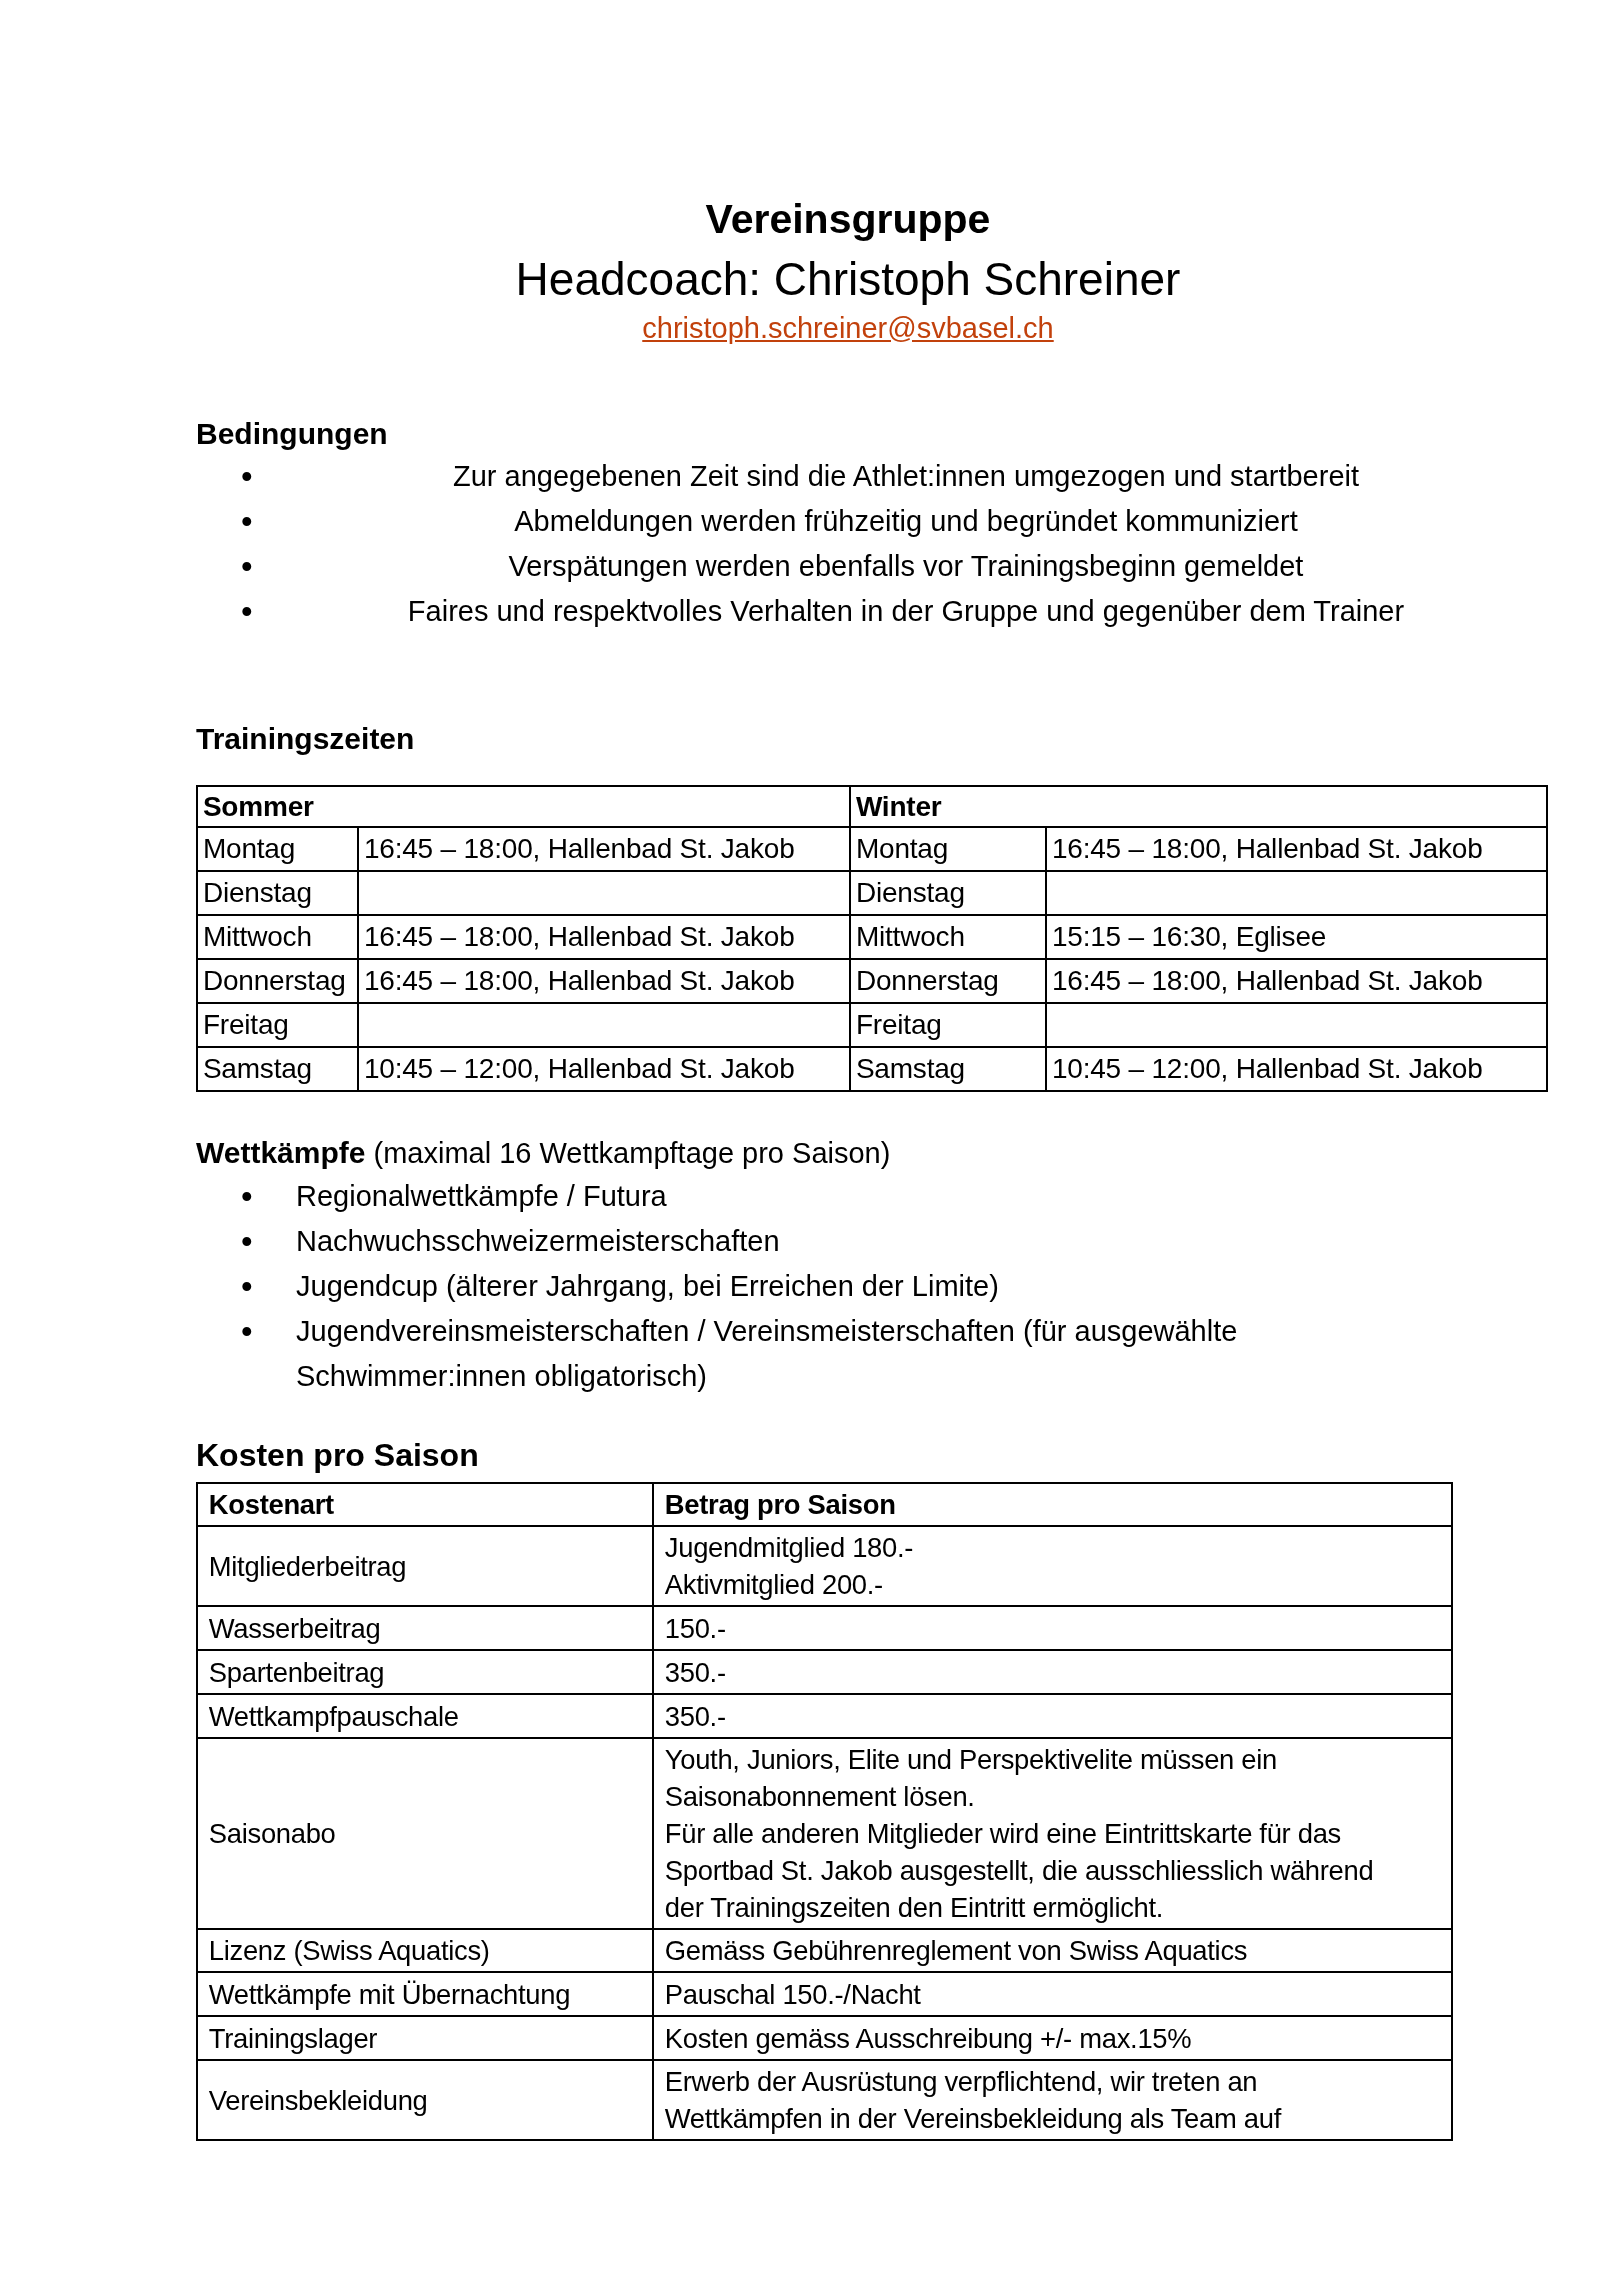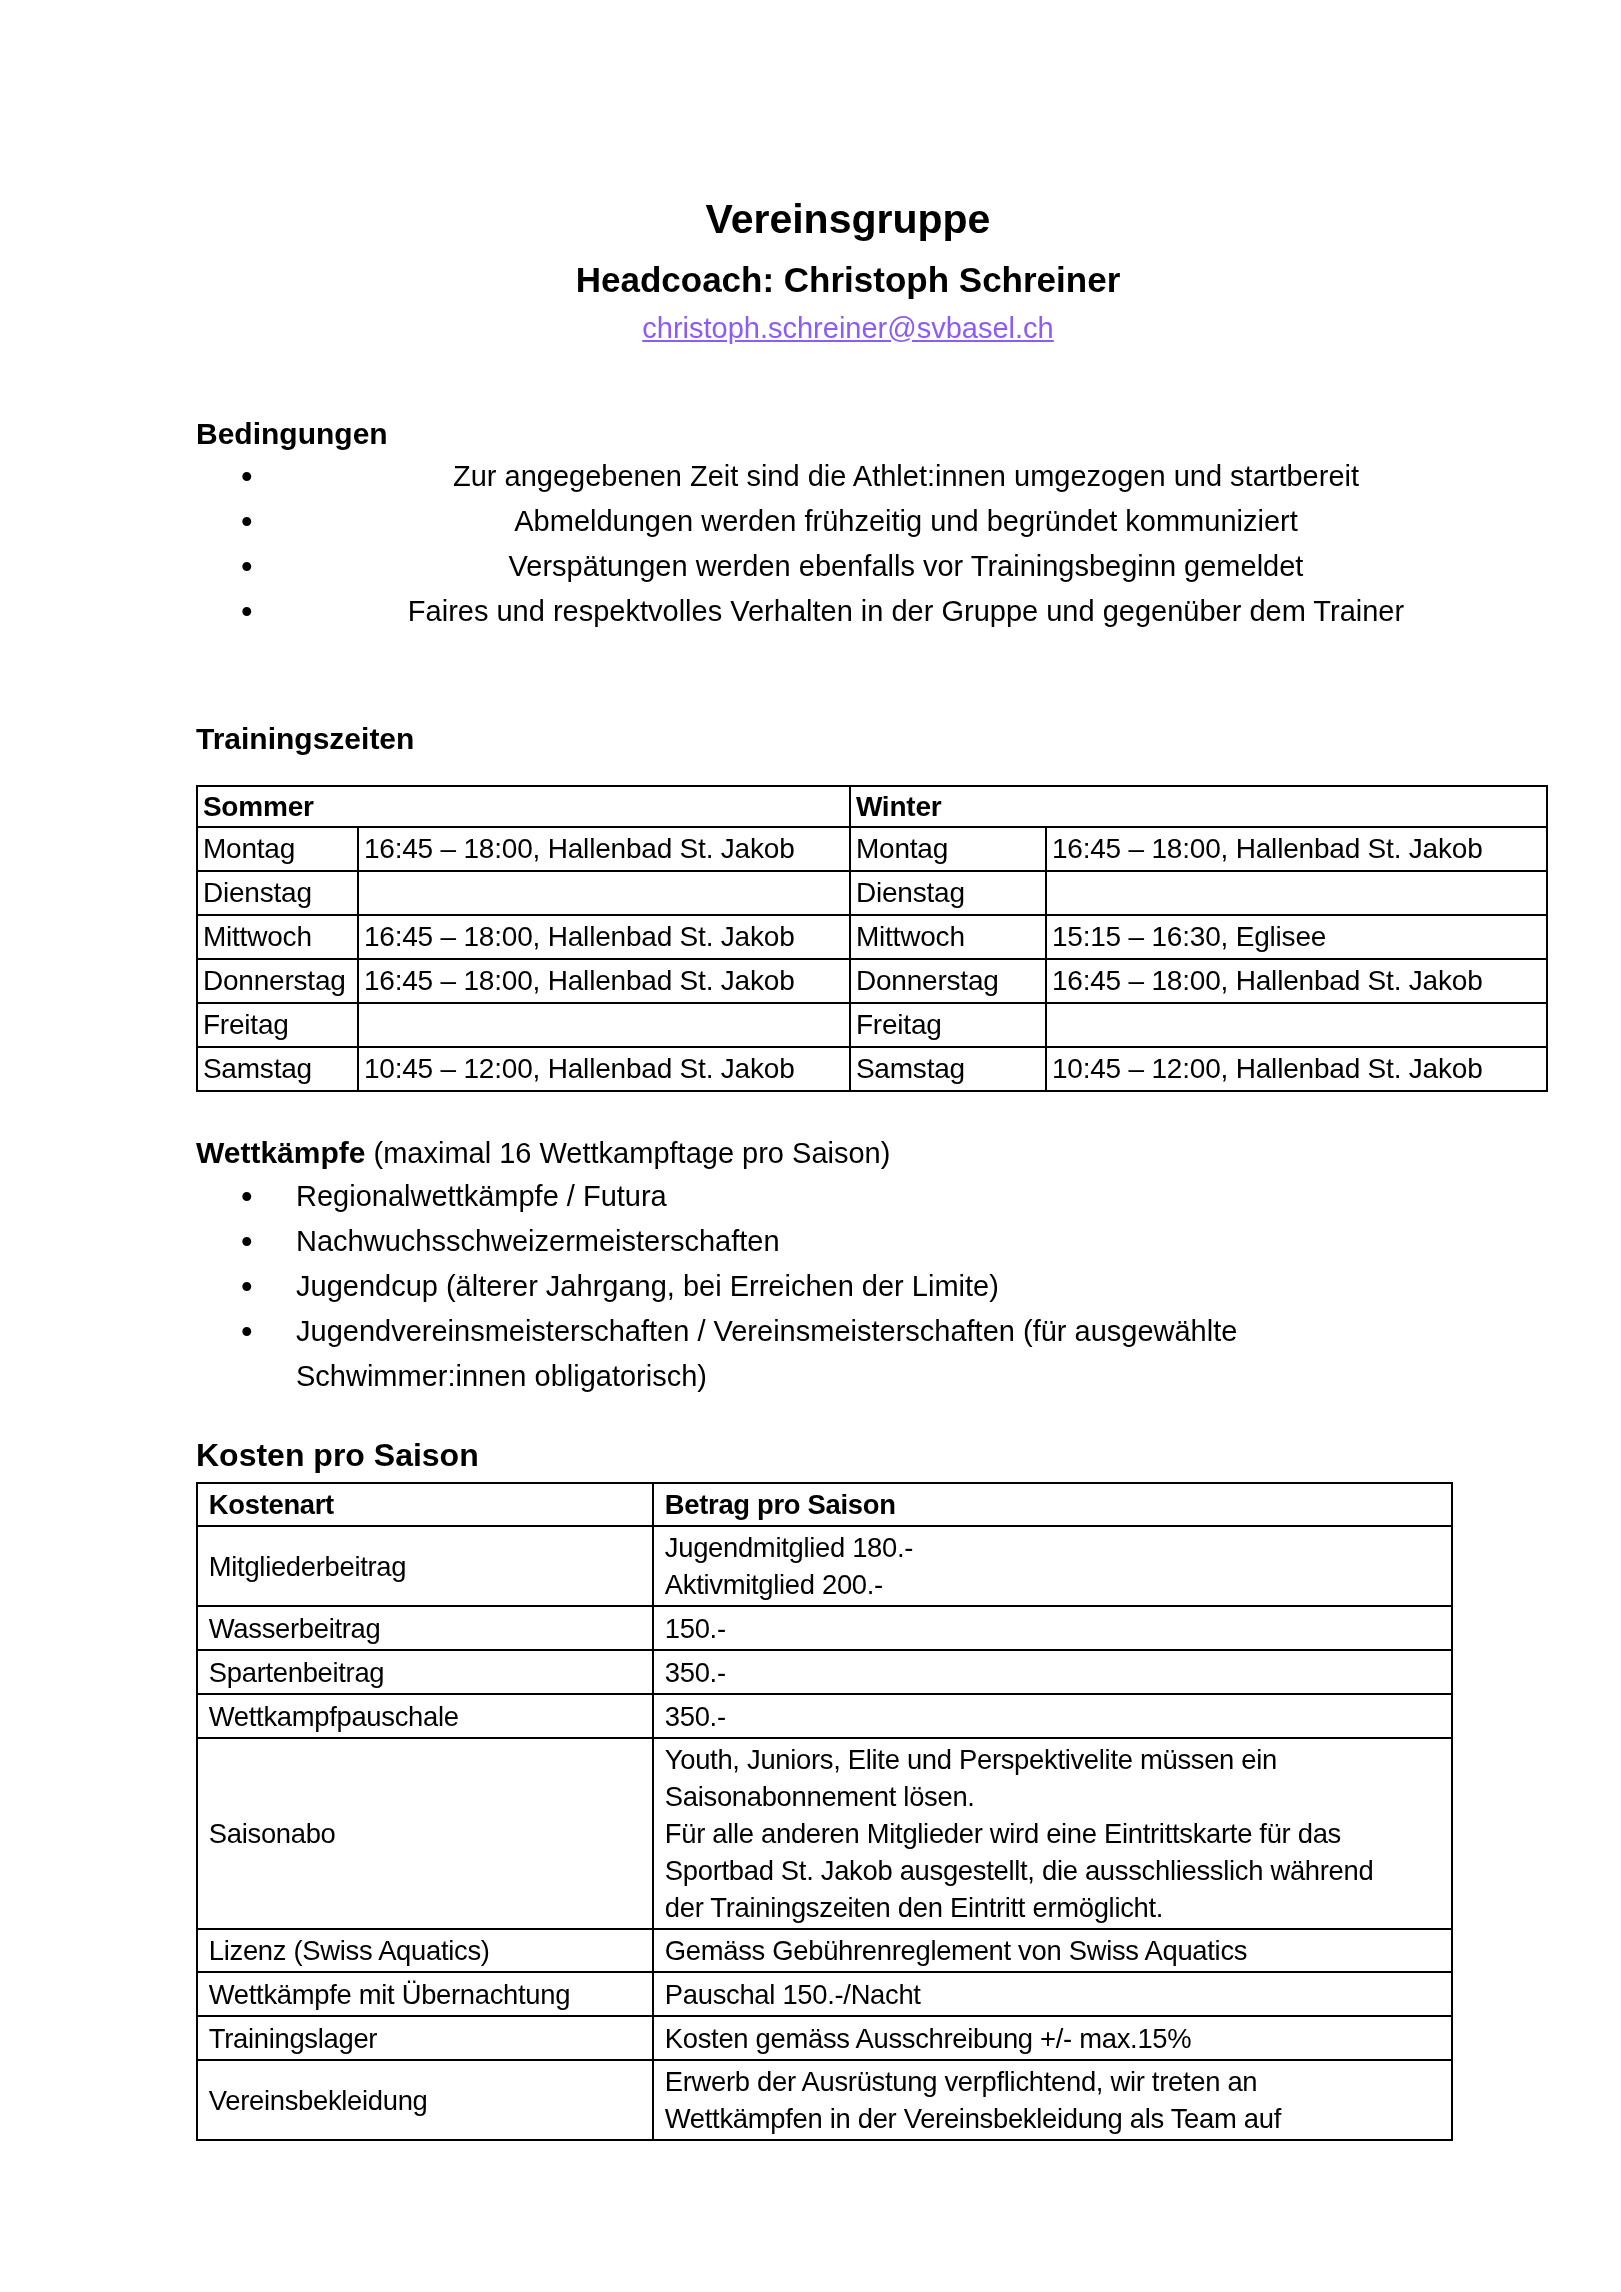--- a/index.html
+++ b/index.html
@@ -10,23 +10,23 @@
     height: 2293px;
     background: #ffffff;
     box-sizing: border-box;
     padding: 192px 105px 0 196px;
     font-family: "Liberation Sans", sans-serif;
     color: #000000;
     overflow: hidden;
   }
   .header-block { width: 1304px; text-align: center; }
   .doc-title { margin: 0; font-size: 41px; font-weight: bold; line-height: 55px; }
-  .doc-subtitle { margin: 7.8px 0 0 0; font-size: 35px; font-weight: bold; line-height: 49px; }
+  .doc-subtitle { margin: 7.8px 0 0 0; font-size: 46px; font-weight: normal; line-height: 49px; }
   .email-line { margin: 3.9px 0 0 0; font-size: 29px; line-height: 41px; }
-  .email-line a { color: #8b5cf6; text-decoration: underline; }
+  .email-line a { color: #c2410c; text-decoration: underline; }
 
   .h-section { margin: 0; font-size: 30px; font-weight: bold; line-height: 41px; }
   .h-bedingungen { margin-top: 64px; }
   .h-trainingszeiten { margin-top: 84px; }
   .h-kosten { margin-top: 35px; font-size: 32px; line-height: 43px; }
 
   ul.bullets { margin: 0; padding: 0; list-style: none; font-size: 29px; }
   ul.bullets li { position: relative; padding-left: 100px; line-height: 45px; }
   ul.bullets li::before {
     content: "\2022";

